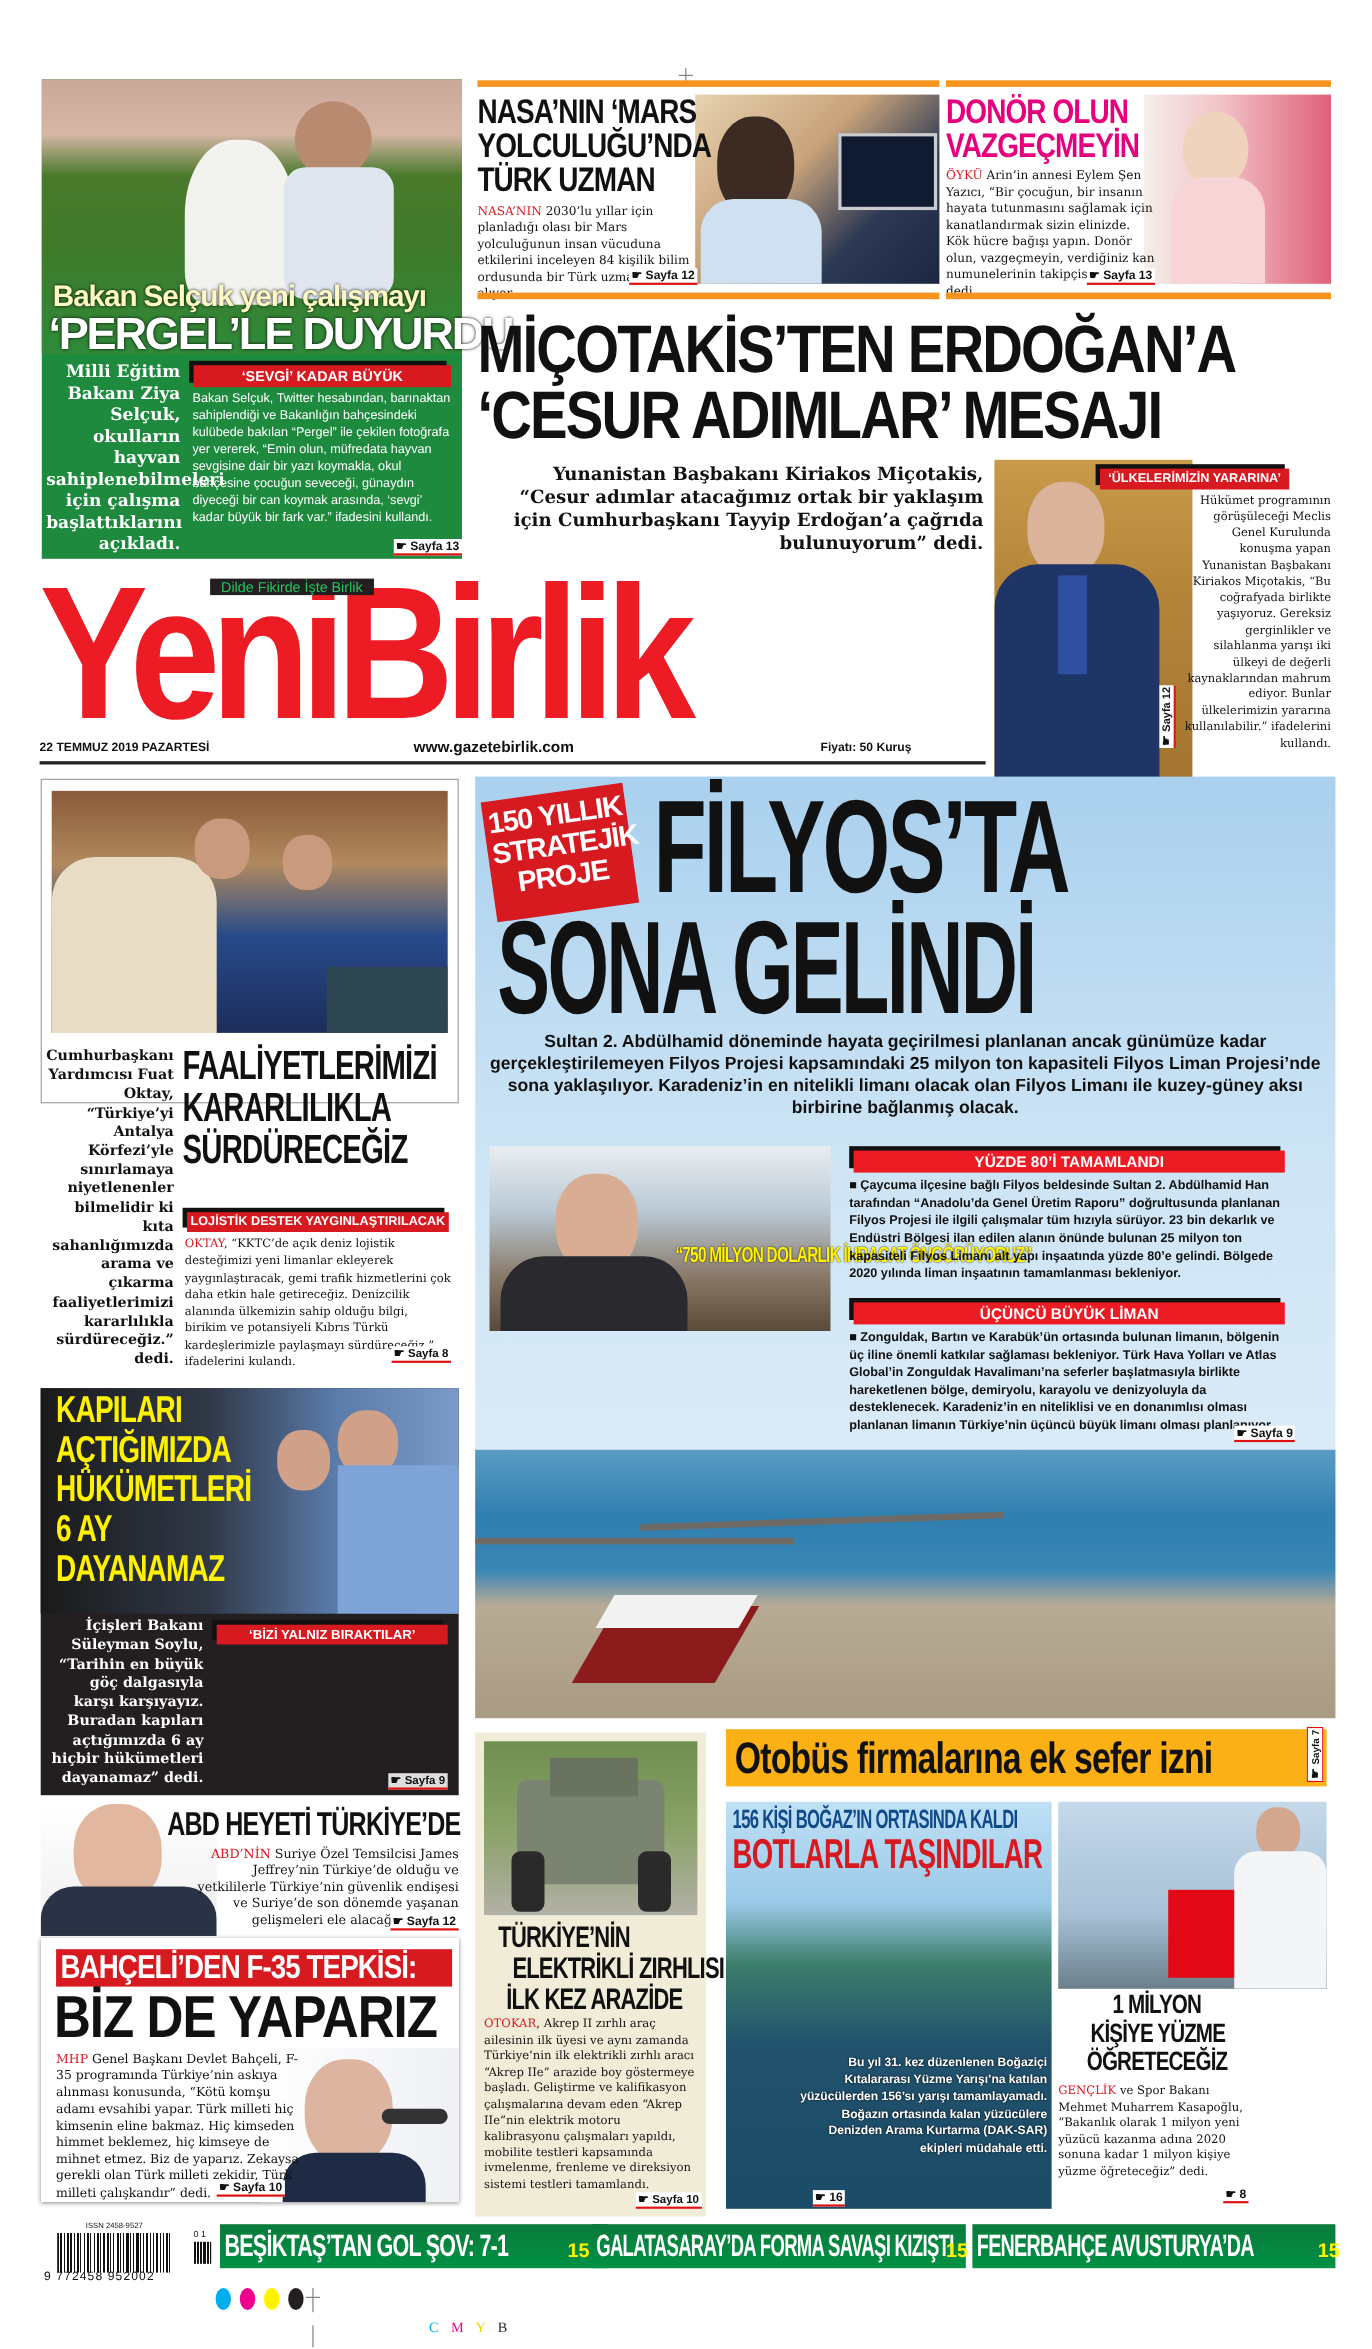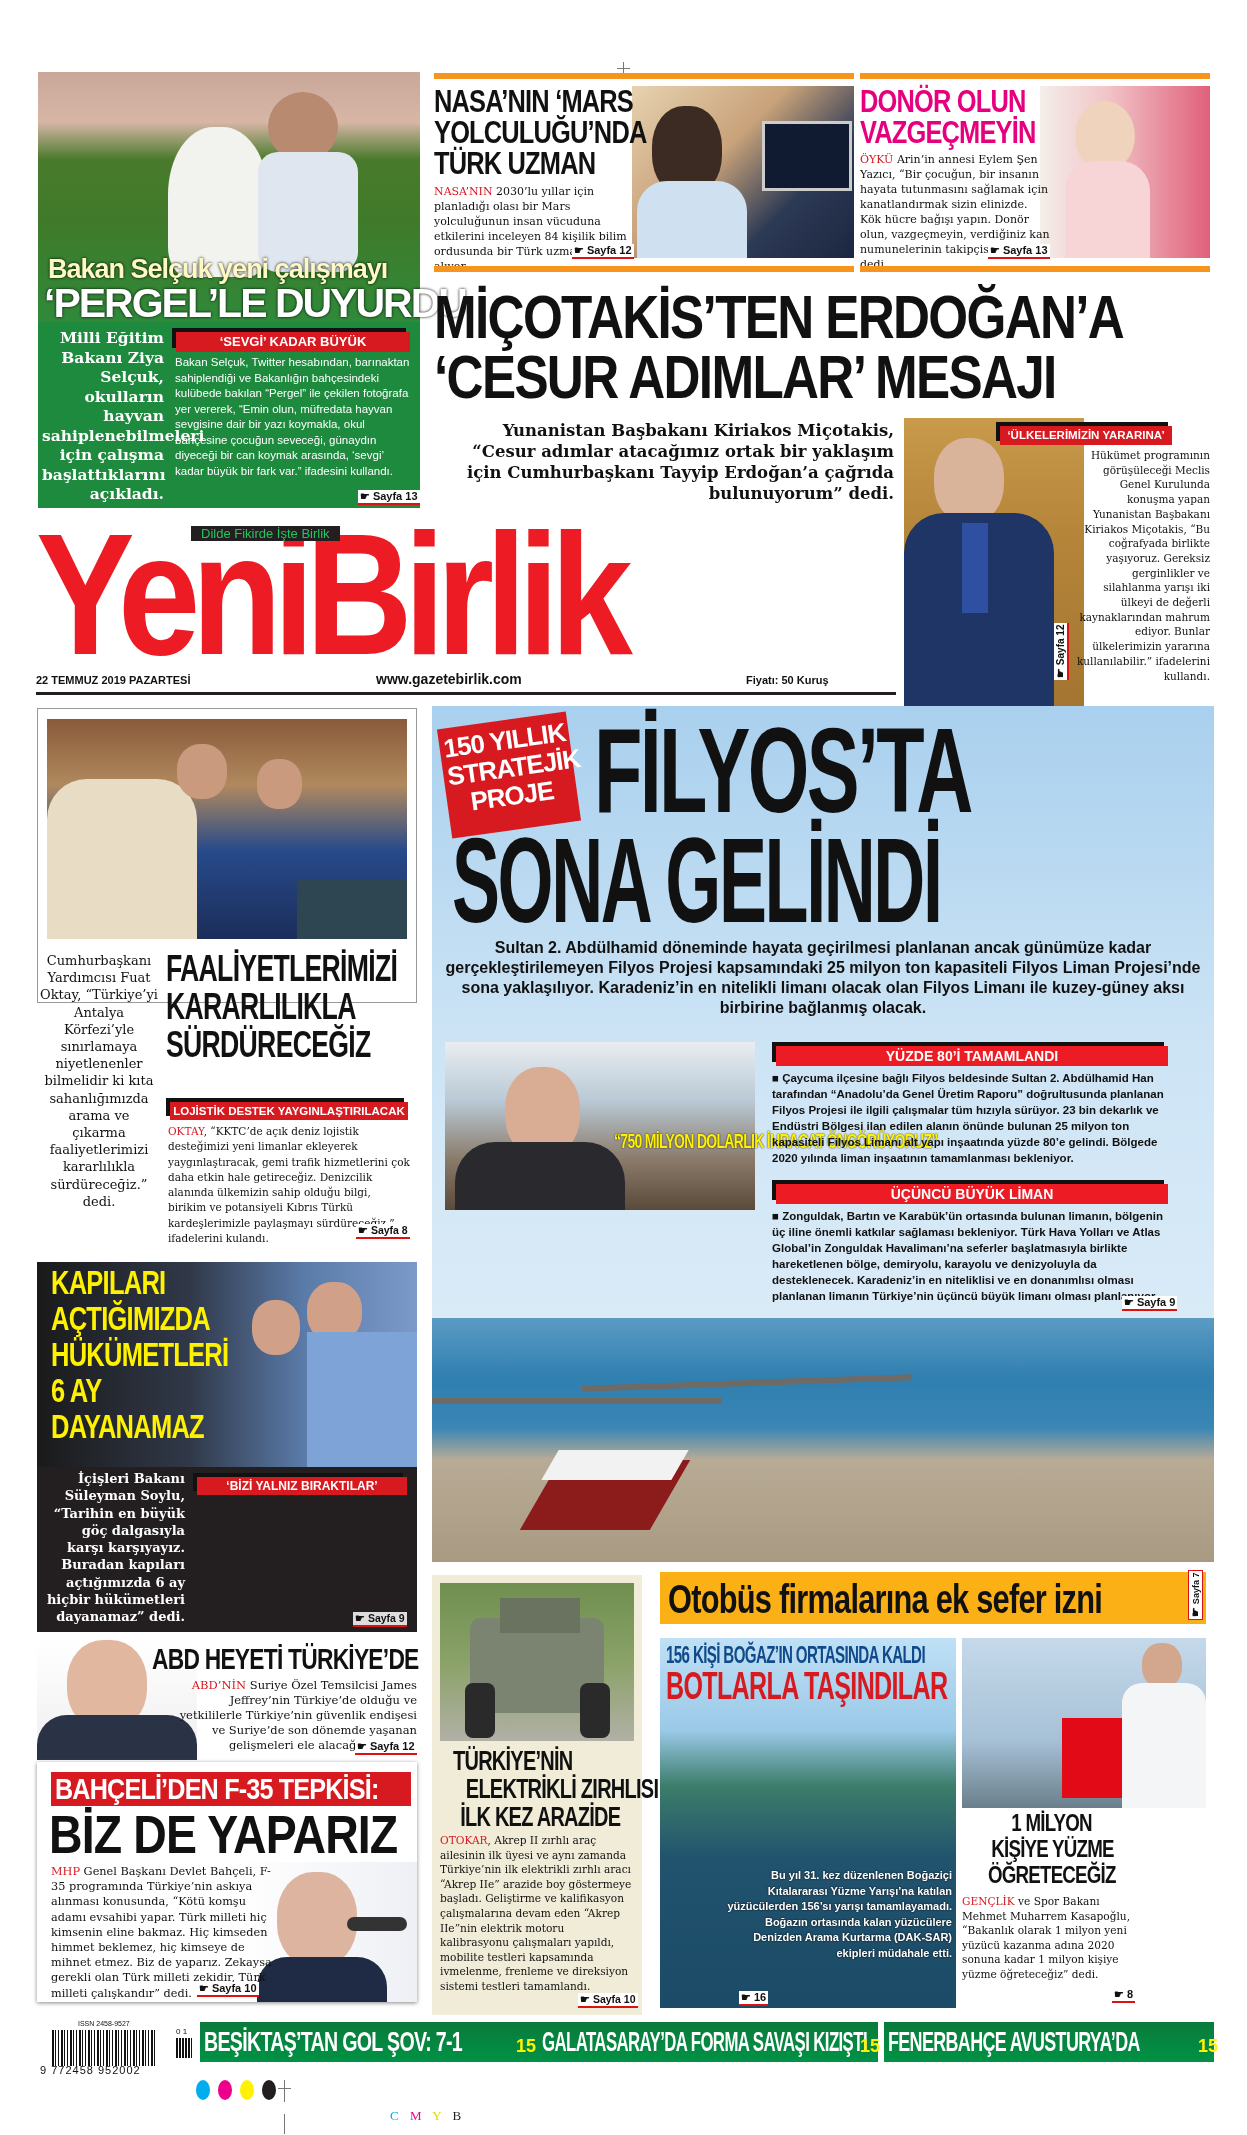--- a/index.html
+++ b/index.html
@@ -92,21 +92,21 @@
 </header>
 
 <section class="abs" style="left:37px;top:708px;width:380px;height:295px;border:1px solid #999">
   <div class="photo" style="left:9px;top:10px;width:360px;height:220px;background:linear-gradient(180deg,#8a5a3a 0%,#b0895e 30%,#274a8a 60%,#1c2d5a 100%)">
     <div class="abs" style="left:0;top:60px;width:150px;height:160px;background:#e8dcc4;border-radius:40px 40px 0 0"></div>
     <div class="abs" style="left:130px;top:25px;width:50px;height:55px;background:#c99a7e;border-radius:45%"></div>
     <div class="abs" style="left:210px;top:40px;width:45px;height:50px;background:#c99a7e;border-radius:45%"></div>
     <div class="abs" style="left:250px;top:160px;width:110px;height:60px;background:#2e4652"></div>
   </div>
 </section>
-<p class="abs serif" style="left:40px;top:952px;width:118px;text-align:center;font-weight:normal;font-size:13px;line-height:17.2px">Cumhurbaşkanı Yardımcısı Fuat Oktay, “Türkiye’yi Antalya Körfezi’yle sınırlamaya niyetlenenler bilmelidir ki kıta sahanlığımızda arama ve çıkarma faaliyetlerimizi kararlılıkla sürdüreceğiz.” dedi.</p>
+<p class="abs serif" style="left:40px;top:952px;width:118px;text-align:right;font-weight:bold;font-size:13px;line-height:17.2px">Cumhurbaşkanı Yardımcısı Fuat Oktay, “Türkiye’yi Antalya Körfezi’yle sınırlamaya niyetlenenler bilmelidir ki kıta sahanlığımızda arama ve çıkarma faaliyetlerimizi kararlılıkla sürdüreceğiz.” dedi.</p>
 <div class="abs" style="left:166px;top:950px">
   <div class="cond" style="font-size:37px;line-height:38px;transform:scaleX(.72)">FAALİYETLERİMİZİ</div>
   <div class="cond" style="font-size:37px;line-height:38px;transform:scaleX(.72)">KARARLILIKLA</div>
   <div class="cond" style="font-size:37px;line-height:38px;transform:scaleX(.72)">SÜRDÜRECEĞİZ</div>
 </div>
 <div class="abs redbar" style="left:170px;top:1102px;width:238px;height:18px;font-size:11.5px;line-height:18px">LOJİSTİK DESTEK YAYGINLAŞTIRILACAK</div>
 <p class="abs body serif" style="left:168px;top:1124px;width:244px;font-size:10.5px;line-height:15.3px"><span class="red">OKTAY</span><span>, “KKTC’de açık deniz lojistik desteğimizi yeni limanlar ekleyerek yaygınlaştıracak, gemi trafik hizmetlerini çok daha etkin hale getireceğiz. Denizcilik alanında ülkemizin sahip olduğu bilgi, birikim ve potansiyeli Kıbrıs Türkü kardeşlerimizle paylaşmayı sürdüreceğiz.” ifadelerini kulandı.</span></p>
 <span class="abs sayfa" style="left:356px;top:1224px;font-size:10.5px"><span class="hand">☛</span><span>Sayfa 8</span></span>
 
 <section class="abs" style="left:37px;top:1262px;width:380px;height:370px;background:#231f20">

